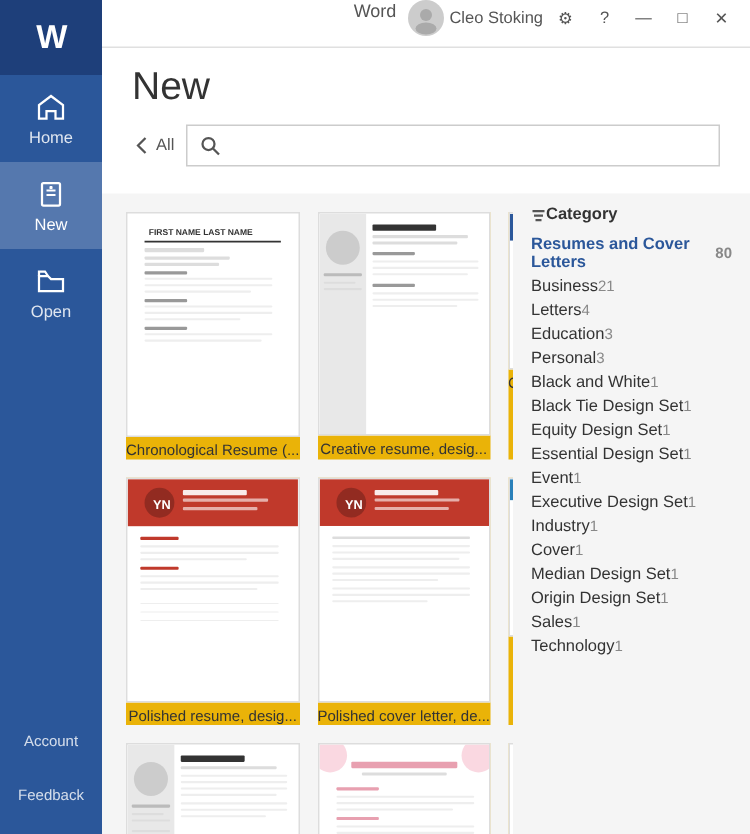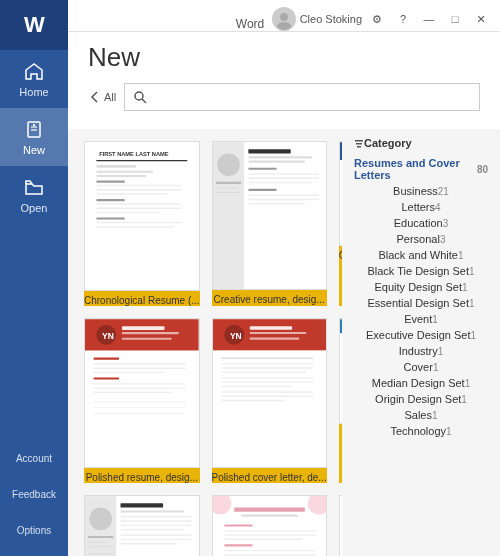--- a/index.html
+++ b/index.html
@@ -73,21 +73,21 @@
       background: #f5f5f5;
       height: 556px;
       overflow: hidden;
     }
 
     
     .titlebar {
       height: 32px;
       background: #fff;
       display: flex;
-      align-items: flex-end;
+      align-items: flex-start;
       justify-content: space-between;
       padding: 0 8px;
       border-bottom: 1px solid #e0e0e0;
       flex-shrink: 0;
     }
     .titlebar-btn {
       width: 22px;
       height: 22px;
       display: flex;
       align-items: center;
@@ -218,21 +218,21 @@
       font-size: 11px;
       font-weight: 600;
       color: #333;
       margin-bottom: 6px;
       display: flex;
       align-items: center;
       gap: 0;
     }
     .category-item {
       display: flex;
-      justify-content: center;
+      justify-content: flex-start;
       align-items: center;
       padding: 2px 0;
       font-size: 11px;
       color: #333;
       cursor: pointer;
     }
     .category-item.selected { color: #2b579a; font-weight: 600; }
     .category-count {
       color: #888;
       font-size: 10px;
@@ -277,21 +277,20 @@
         <path d="M2 7h6l2 2h8v8H2V7z" stroke="white" stroke-width="1.5" fill="none"></path>
         <path d="M2 7V4h4l2 3" stroke="white" stroke-width="1.5" fill="none"></path>
       </svg>
     </div>
     <span>Open</span>
   </div>
 
   <div class="sidebar-bottom">
     <div class="sidebar-bottom-item">Account</div>
     <div class="sidebar-bottom-item">Feedback</div>
-    <div class="sidebar-bottom-item">Options</div>
   </div>
 </div>
 
 <div class="main">
 
   <div class="titlebar">
     <span style="font-size:12px;color:#555;position:absolute;left:50%;transform:translateX(-50%)">Word</span>
     <div style="margin-left:auto;display:flex;align-items:center;gap:4px;">
       <div class="titlebar-avatar">
         <svg width="24" height="24" viewBox="0 0 24 24">

